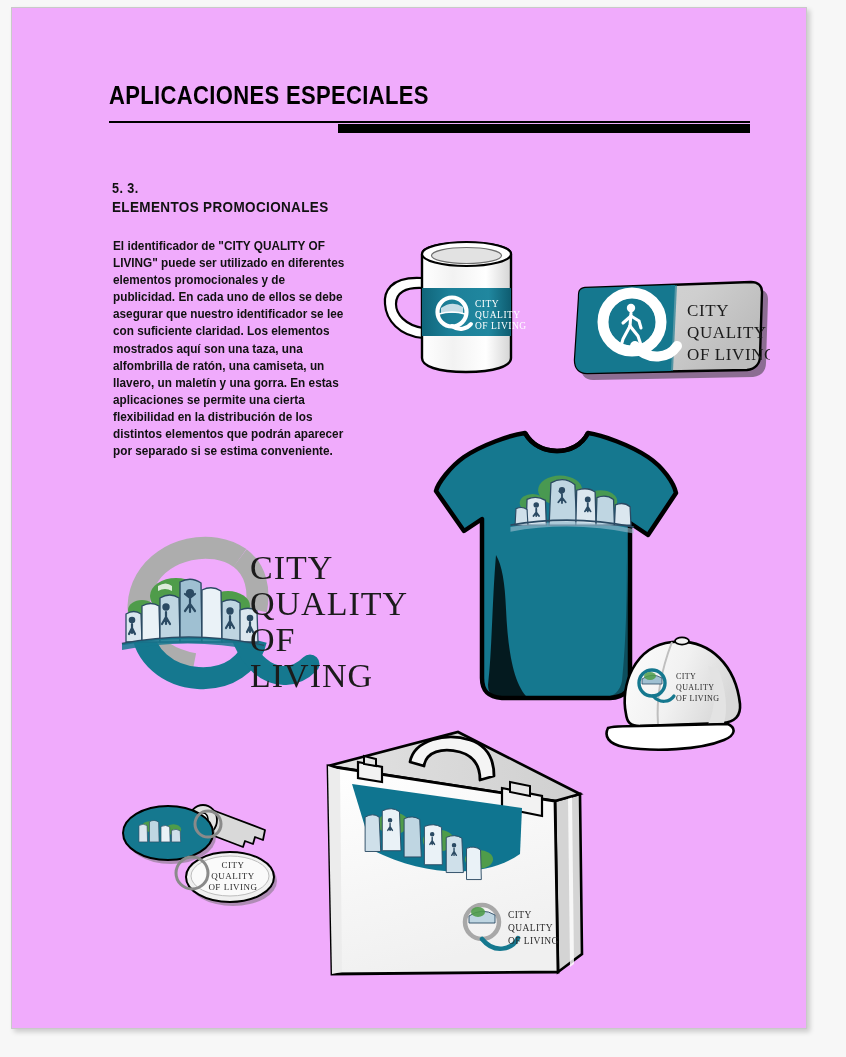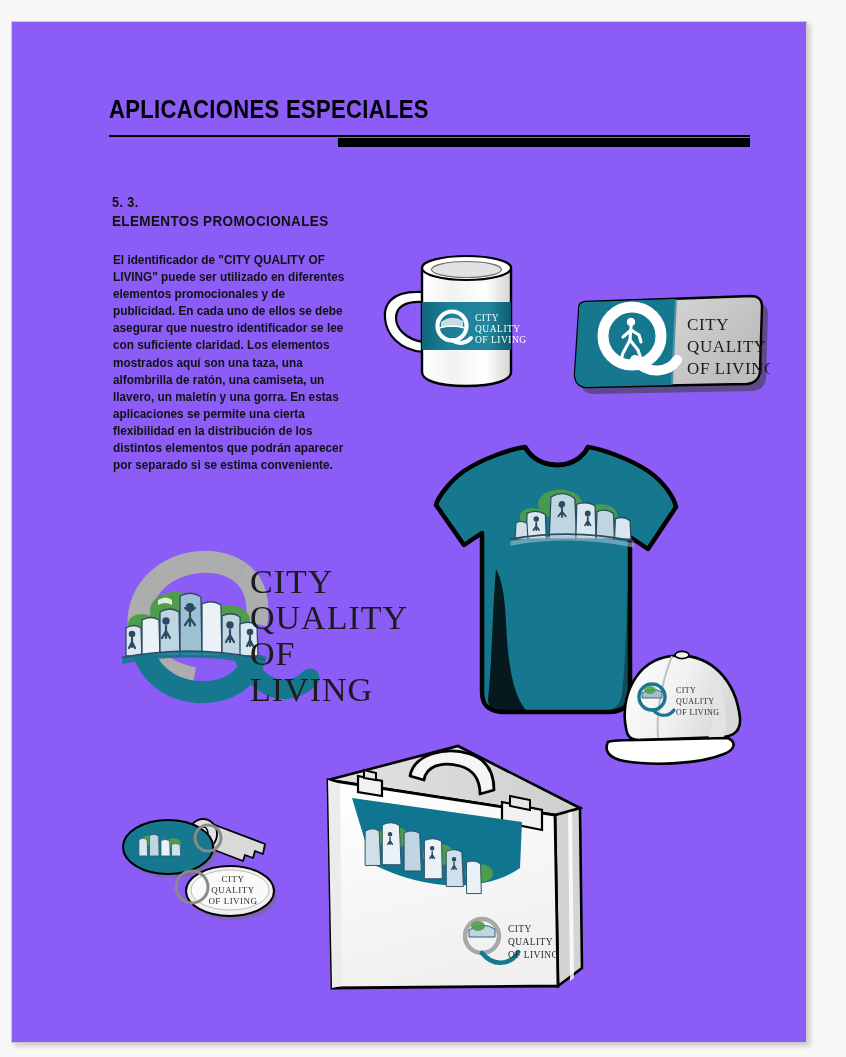--- a/index.html
+++ b/index.html
@@ -10,23 +10,23 @@
   }
   #screen {
     position: relative;
     width: 846px;
     height: 1057px;
     background: #f7f7f7;
     overflow: hidden;
   }
   #page {
     position: absolute;
-    left: 11px; top: 21px;
+    left: 11px; top: 7px;
     width: 796px; height: 1022px;
-    background: #8b5cf6;
+    background: #f0abfc;
     border: 1px solid #c9c9c9;
     box-shadow: 3px 3px 5px rgba(0,0,0,0.18);
   }
 
   
   #doc-title {
     position: absolute;
     left: 97px; top: 73px;
     font-family: "Liberation Sans", sans-serif;
     font-size: 25px;

